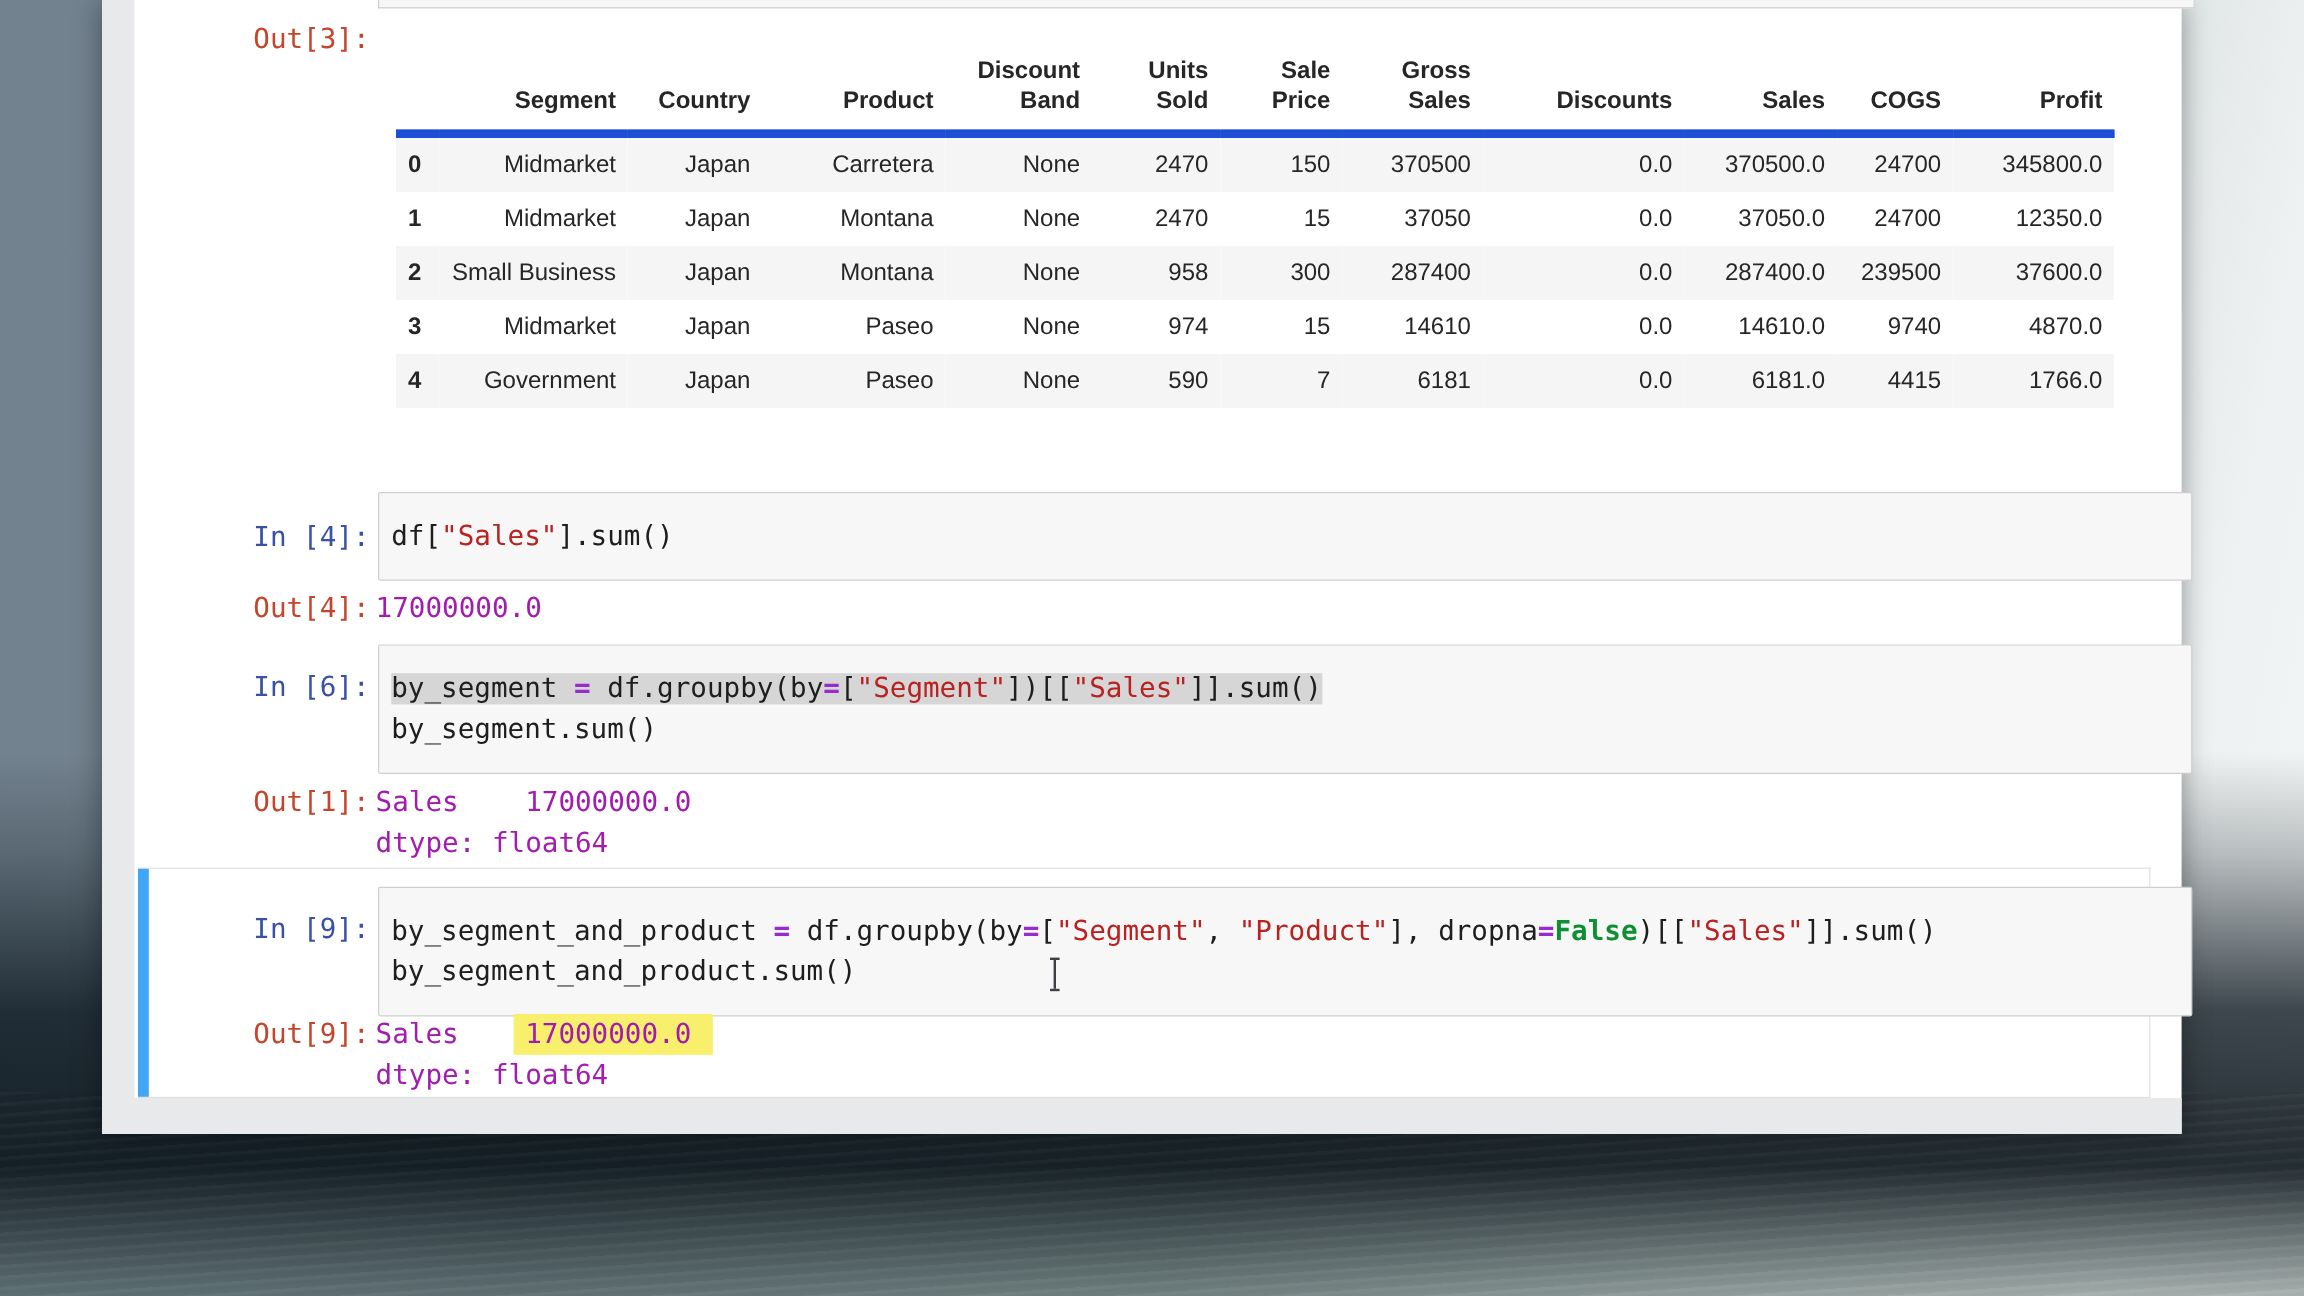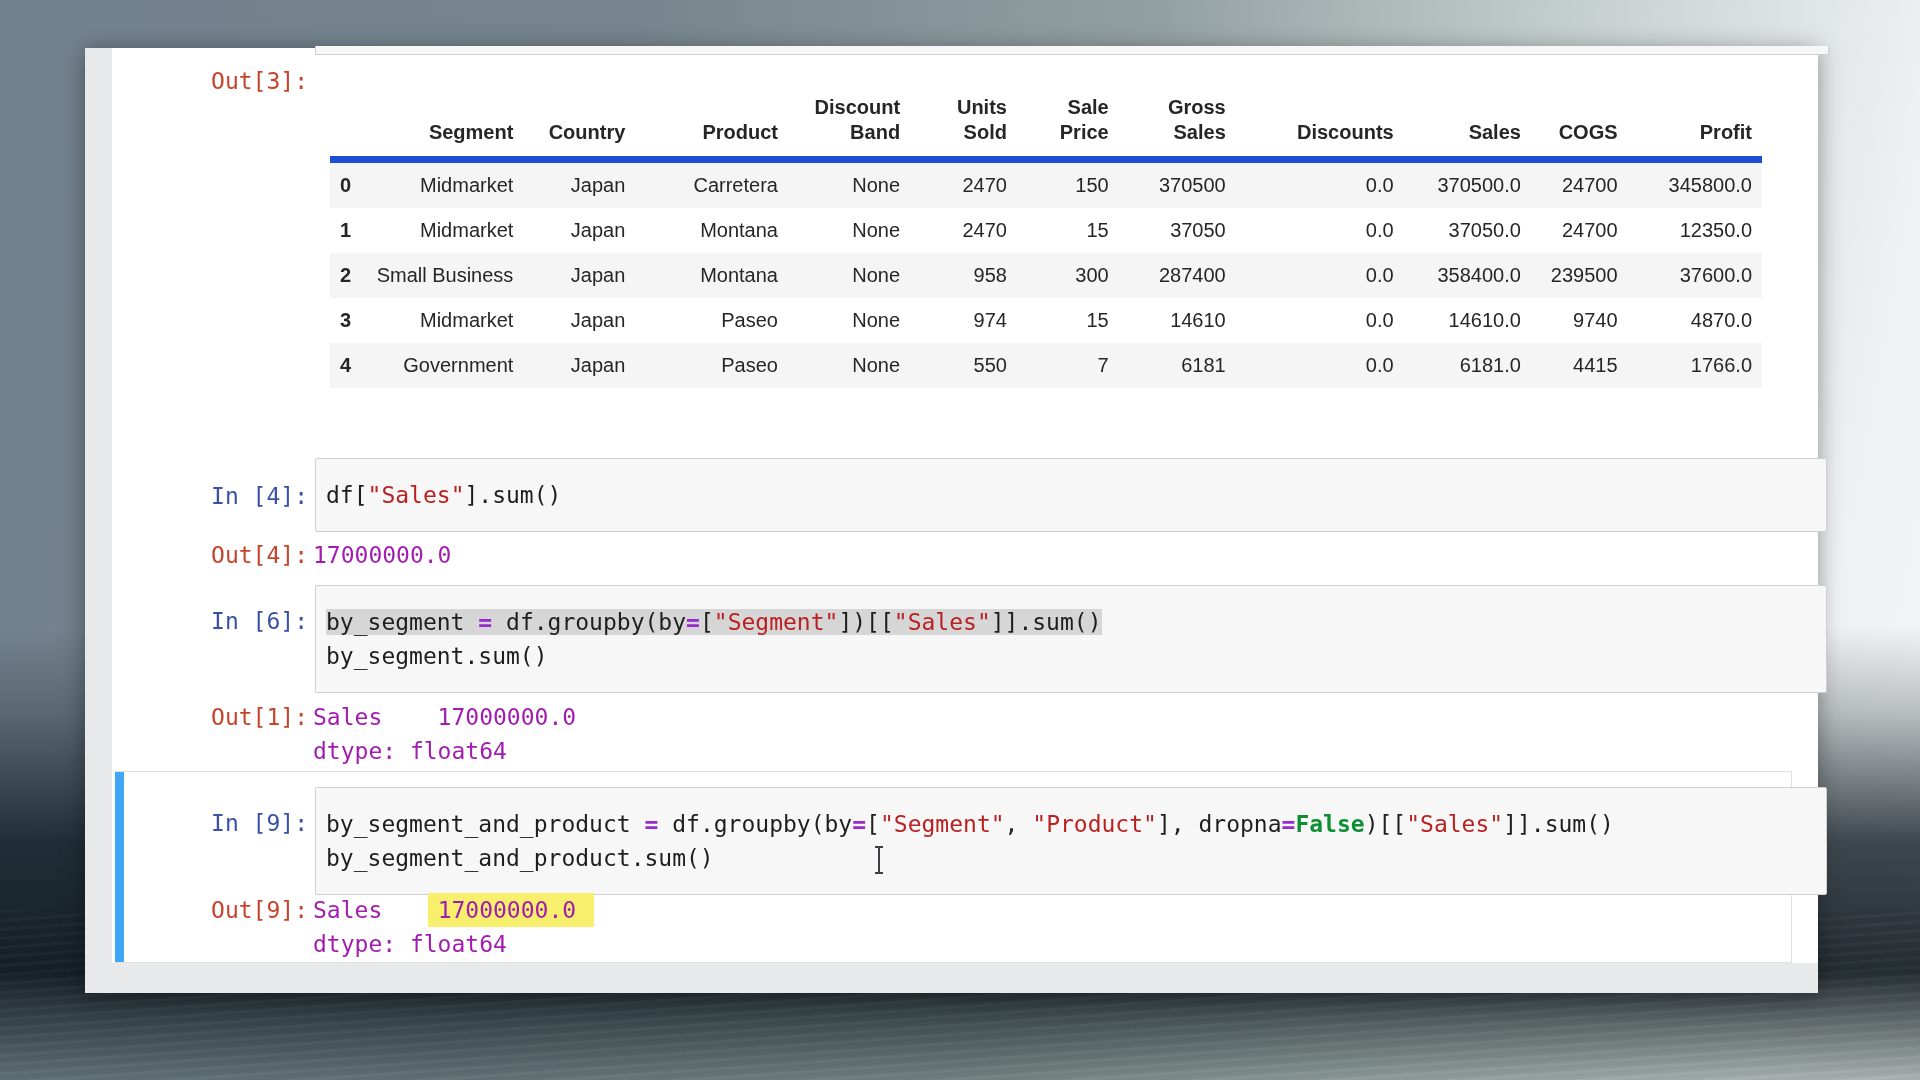--- a/index.html
+++ b/index.html
@@ -9,21 +9,21 @@
     background:
       linear-gradient(180deg, rgba(10,20,28,0) 58%, rgba(12,24,32,0.25) 66%,
         rgba(10,22,30,0.78) 78%, rgba(8,18,24,0.88) 90%, rgba(70,90,86,0.42) 100%),
       linear-gradient(100deg, #72828f 0%, #76848d 30%, #93a0a2 55%,
         #c6cfcf 75%, #eef1f1 92%, #f5f7f7 100%);}
   .waves{position:absolute;left:0;right:0;bottom:0;height:170px;opacity:.45;
     background:repeating-linear-gradient(176deg, rgba(255,255,255,0.06) 0 2px,
       rgba(0,0,0,0.07) 4px 9px);}
   
   .window{position:absolute;left:85px;top:0;width:1733px;height:945px;
-    background:#ffffff;box-shadow:0 2px 22px rgba(0,0,0,.38);margin-top:48px;}
+    background:#ffffff;box-shadow:0 2px 22px rgba(0,0,0,.38);}
   .gutter-left{position:absolute;left:0;top:0;width:27px;height:100%;background:#e7e9ea;}
   .gutter-bottom{position:absolute;left:0;right:0;bottom:0;height:30px;background:#e7e9ea;}
   .remnant{position:absolute;left:230px;top:-2px;width:1512px;height:8px;
     background:#f7f7f7;border:1px solid #cfcfcf;border-top:none;}
   
   .mono{font-family:"DejaVu Sans Mono","Liberation Mono",monospace;
     font-size:23px;line-height:34px;white-space:pre;}
   .prompt{position:absolute;left:60px;width:163px;text-align:right;}
   .prompt.in{color:var(--in-prompt);}
   .prompt.out{color:var(--out-prompt);}
@@ -134,21 +134,21 @@
         <tr>
           <th>2</th>
           <td>Small Business</td>
           <td>Japan</td>
           <td>Montana</td>
           <td>None</td>
           <td>958</td>
           <td>300</td>
           <td>287400</td>
           <td>0.0</td>
-          <td>358400.0</td>
+          <td>287400.0</td>
           <td>239500</td>
           <td>37600.0</td>
         </tr>
         <tr>
           <th>3</th>
           <td>Midmarket</td>
           <td>Japan</td>
           <td>Paseo</td>
           <td>None</td>
           <td>974</td>
@@ -158,21 +158,21 @@
           <td>14610.0</td>
           <td>9740</td>
           <td>4870.0</td>
         </tr>
         <tr>
           <th>4</th>
           <td>Government</td>
           <td>Japan</td>
           <td>Paseo</td>
           <td>None</td>
-          <td>550</td>
+          <td>590</td>
           <td>7</td>
           <td>6181</td>
           <td>0.0</td>
           <td>6181.0</td>
           <td>4415</td>
           <td>1766.0</td>
         </tr>
       </tbody>
   </table>
 

